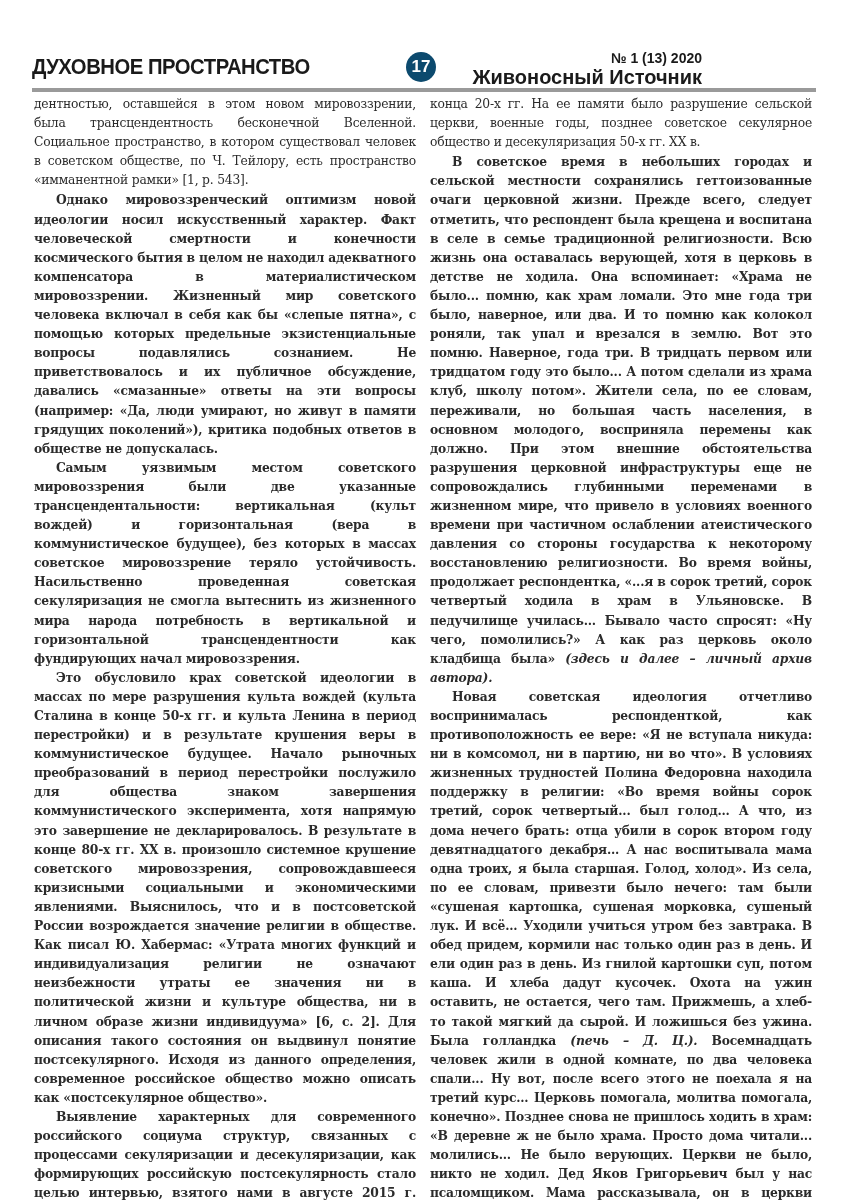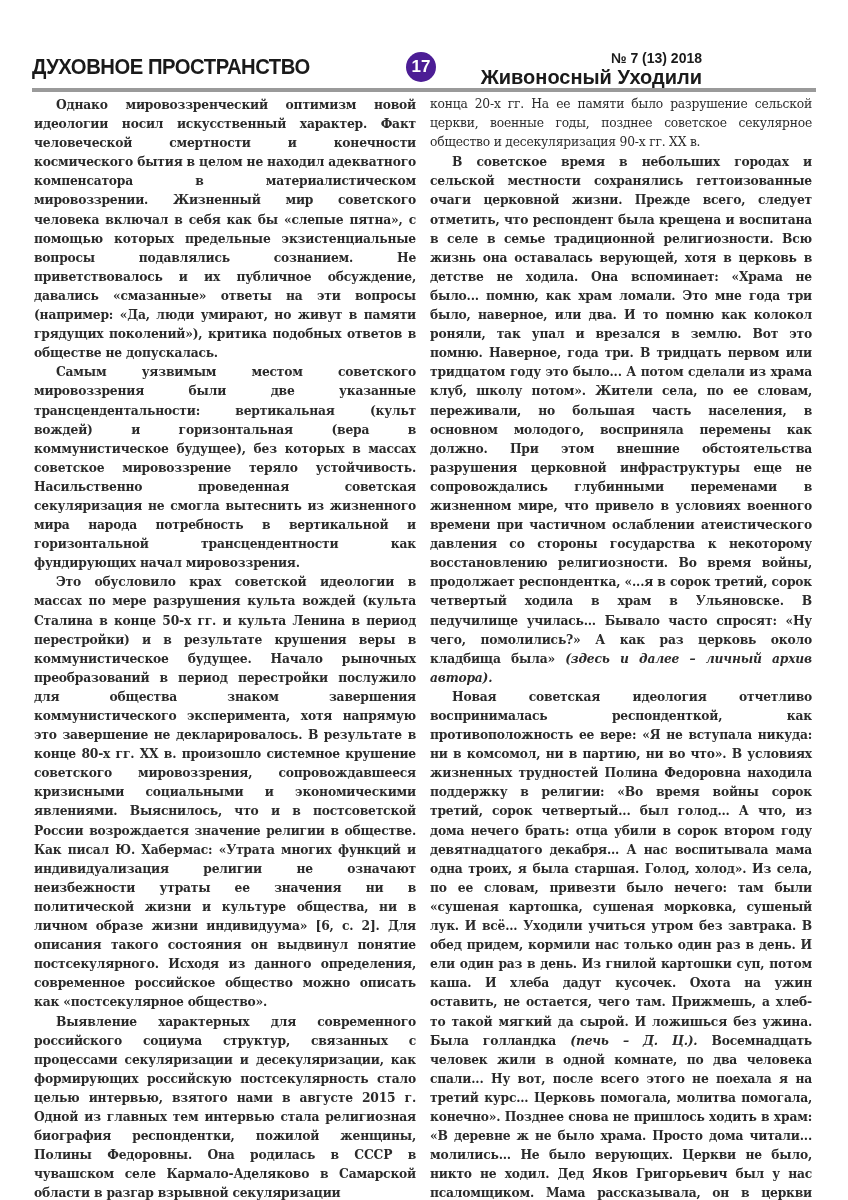--- a/index.html
+++ b/index.html
@@ -1,44 +1,45 @@
 <!DOCTYPE html>
 <html><head>
 <meta charset="utf-8">
 <style>
   html, body { margin: 0; padding: 0; background: #ffffff; }
   body { width: 848px; height: 1200px; position: relative; overflow: hidden; color: #2a2a2a; }
   .header { position: absolute; left: 0; top: 0; width: 736px; height: 96px; }
   .section-title { position: absolute; left: 32px; top: 54px; font-family: "Liberation Sans", sans-serif; font-weight: bold; font-size: 22px; letter-spacing: -0.5px; color: #1a1a1a; transform: scaleX(0.92); transform-origin: left; }
-  .page-num { position: absolute; left: 406px; top: 52px; width: 30px; height: 30px; border-radius: 50%; background: #4c1d95; color: #fff; font-family: "Liberation Sans", sans-serif; font-weight: bold; font-size: 17px; line-height: 30px; text-align: center; }
+  .page-num { position: absolute; left: 406px; top: 52px; width: 30px; height: 30px; border-radius: 50%; background: #0c4a6e; color: #fff; font-family: "Liberation Sans", sans-serif; font-weight: bold; font-size: 17px; line-height: 30px; text-align: center; }
   .issue { position: absolute; right: 34px; top: 50px; font-family: "Liberation Sans", sans-serif; font-weight: bold; font-size: 14px; color: #1a1a1a; }
   .journal { position: absolute; right: 34px; top: 66px; font-family: "Liberation Sans", sans-serif; font-weight: bold; font-size: 20px; color: #1a1a1a; }
   .rule { position: absolute; left: 32px; top: 88px; width: 784px; height: 4px; background: #9a9a9a; }
   .col { position: absolute; top: 95px; width: 382px; font-family: "DejaVu Serif", serif; font-size: 12.3px; line-height: 19.1px; text-align: justify; color: #2b2b2b; letter-spacing: -0.2px; }
   .col.left { left: 34px; }
   .col.right { left: 430px; }
   .col p { margin: 0; text-indent: 0; }
   .col p.indent { text-indent: 22px; font-weight: bold; }
   .col em { font-style: italic; }
 </style>
 </head>
 <body>
 
 <div class="header">
   <div class="section-title">ДУХОВНОЕ ПРОСТРАНСТВО</div>
   <div class="page-num">17</div>
-  <div class="issue">№ 7 (13) 2018</div>
-  <div class="journal">Живоносный Уходили</div>
+  <div class="issue">№ 1 (13) 2020</div>
+  <div class="journal">Живоносный Источник</div>
   <div class="rule"></div>
 </div>
 
 <div class="col left">
+  <p>дентностью, оставшейся в этом новом мировоззрении, была трансцендентность бесконечной Вселенной. Социальное пространство, в котором существовал человек в советском обществе, по Ч. Тейлору, есть пространство «имманентной рамки» [1, p. 543].</p>
   <p class="indent">Однако мировоззренческий оптимизм новой идеологии носил искусственный характер. Факт человеческой смертности и конечности космического бытия в целом не находил адекватного компенсатора в материалистическом мировоззрении. Жизненный мир советского человека включал в себя как бы «слепые пятна», с помощью которых предельные экзистенциальные вопросы подавлялись сознанием. Не приветствовалось и их публичное обсуждение, давались «смазанные» ответы на эти вопросы (например: «Да, люди умирают, но живут в памяти грядущих поколений»), критика подобных ответов в обществе не допускалась.</p>
   <p class="indent">Самым уязвимым местом советского мировоззрения были две указанные трансцендентальности: вертикальная (культ вождей) и горизонтальная (вера в коммунистическое будущее), без которых в массах советское мировоззрение теряло устойчивость. Насильственно проведенная советская секуляризация не смогла вытеснить из жизненного мира народа потребность в вертикальной и горизонтальной трансцендентности как фундирующих начал мировоззрения.</p>
   <p class="indent">Это обусловило крах советской идеологии в массах по мере разрушения культа вождей (культа Сталина в конце 50-х гг. и культа Ленина в период перестройки) и в результате крушения веры в коммунистическое будущее. Начало рыночных преобразований в период перестройки послужило для общества знаком завершения коммунистического эксперимента, хотя напрямую это завершение не декларировалось. В результате в конце 80-х гг. XX в. произошло системное крушение советского мировоззрения, сопровождавшееся кризисными социальными и экономическими явлениями. Выяснилось, что и в постсоветской России возрождается значение религии в обществе. Как писал Ю. Хабермас: «Утрата многих функций и индивидуализация религии не означают неизбежности утраты ее значения ни в политической жизни и культуре общества, ни в личном образе жизни индивидуума» [6, с. 2]. Для описания такого состояния он выдвинул понятие постсекулярного. Исходя из данного определения, современное российское общество можно описать как «постсекулярное общество».</p>
   <p class="indent">Выявление характерных для современного российского социума структур, связанных с процессами секуляризации и десекуляризации, как формирующих российскую постсекулярность стало целью интервью, взятого нами в августе 2015 г. Одной из главных тем интервью стала религиозная биография респондентки, пожилой женщины, Полины Федоровны. Она родилась в СССР в чувашском селе Кармало-Аделяково в Самарской области в разгар взрывной секуляризации</p>
 </div>
 
 <div class="col right">
-  <p>конца 20-х гг. На ее памяти было разрушение сельской церкви, военные годы, позднее советское секулярное общество и десекуляризация 90-х гг. XX в.</p>
+  <p>конца 20-х гг. На ее памяти было разрушение сельской церкви, военные годы, позднее советское секулярное общество и десекуляризация 50-х гг. XX в.</p>
   <p class="indent"><span>В советское время в небольших городах и сельской местности сохранялись геттоизованные очаги церковной жизни. Прежде всего, следует отметить, что респондент была крещена и воспитана в селе в семье традиционной религиозности. Всю жизнь она оставалась верующей, хотя в церковь в детстве не ходила. Она вспоминает: «Храма не было... помню, как храм ломали. Это мне года три было, наверное, или два. И то помню как колокол роняли, так упал и врезался в землю. Вот это помню. Наверное, года три. В тридцать первом или тридцатом году это было... А потом сделали из храма клуб, школу потом». Жители села, по ее словам, переживали, но большая часть населения, в основном молодого, восприняла перемены как должно. При этом внешние обстоятельства разрушения церковной инфраструктуры еще не сопровождались глубинными переменами в жизненном мире, что привело в условиях военного времени при частичном ослаблении атеистического давления со стороны государства к некоторому восстановлению религиозности. Во время войны, продолжает респондентка, «...я в сорок третий, сорок четвертый ходила в храм в Ульяновске. В педучилище училась... Бывало часто спросят: «Ну чего, помолились?» А как раз церковь около кладбища была»</span> <em>(здесь и далее – личный архив автора).</em></p>
   <p class="indent"><span>Новая советская идеология отчетливо воспринималась респонденткой, как противоположность ее вере: «Я не вступала никуда: ни в комсомол, ни в партию, ни во что». В условиях жизненных трудностей Полина Федоровна находила поддержку в религии: «Во время войны сорок третий, сорок четвертый... был голод... А что, из дома нечего брать: отца убили в сорок втором году девятнадцатого декабря... А нас воспитывала мама одна троих, я была старшая. Голод, холод». Из села, по ее словам, привезти было нечего: там были «сушеная картошка, сушеная морковка, сушеный лук. И всё... Уходили учиться утром без завтрака. В обед придем, кормили нас только один раз в день. И ели один раз в день. Из гнилой картошки суп, потом каша. И хлеба дадут кусочек. Охота на ужин оставить, не остается, чего там. Прижмешь, а хлеб-то такой мягкий да сырой. И ложишься без ужина. Была голландка</span> <em>(печь – Д. Ц.).</em> <span>Восемнадцать человек жили в одной комнате, по два человека спали...  Ну вот, после всего этого не поехала я на третий курс... Церковь помогала, молитва помогала, конечно». Позднее снова не пришлось ходить в храм: «В деревне ж не было храма. Просто дома читали... молились... Не было верующих. Церкви не было, никто не ходил. Дед Яков Григорьевич был у нас псаломщиком. Мама рассказывала, он в церкви работал». У нее сохранились книги на церковнославянском языке, в том числе Часослов ее дедушки. Таким образом, семейная память способствовала сохранению православной религиоз-</span></p>
 </div>
 
 </body></html>

